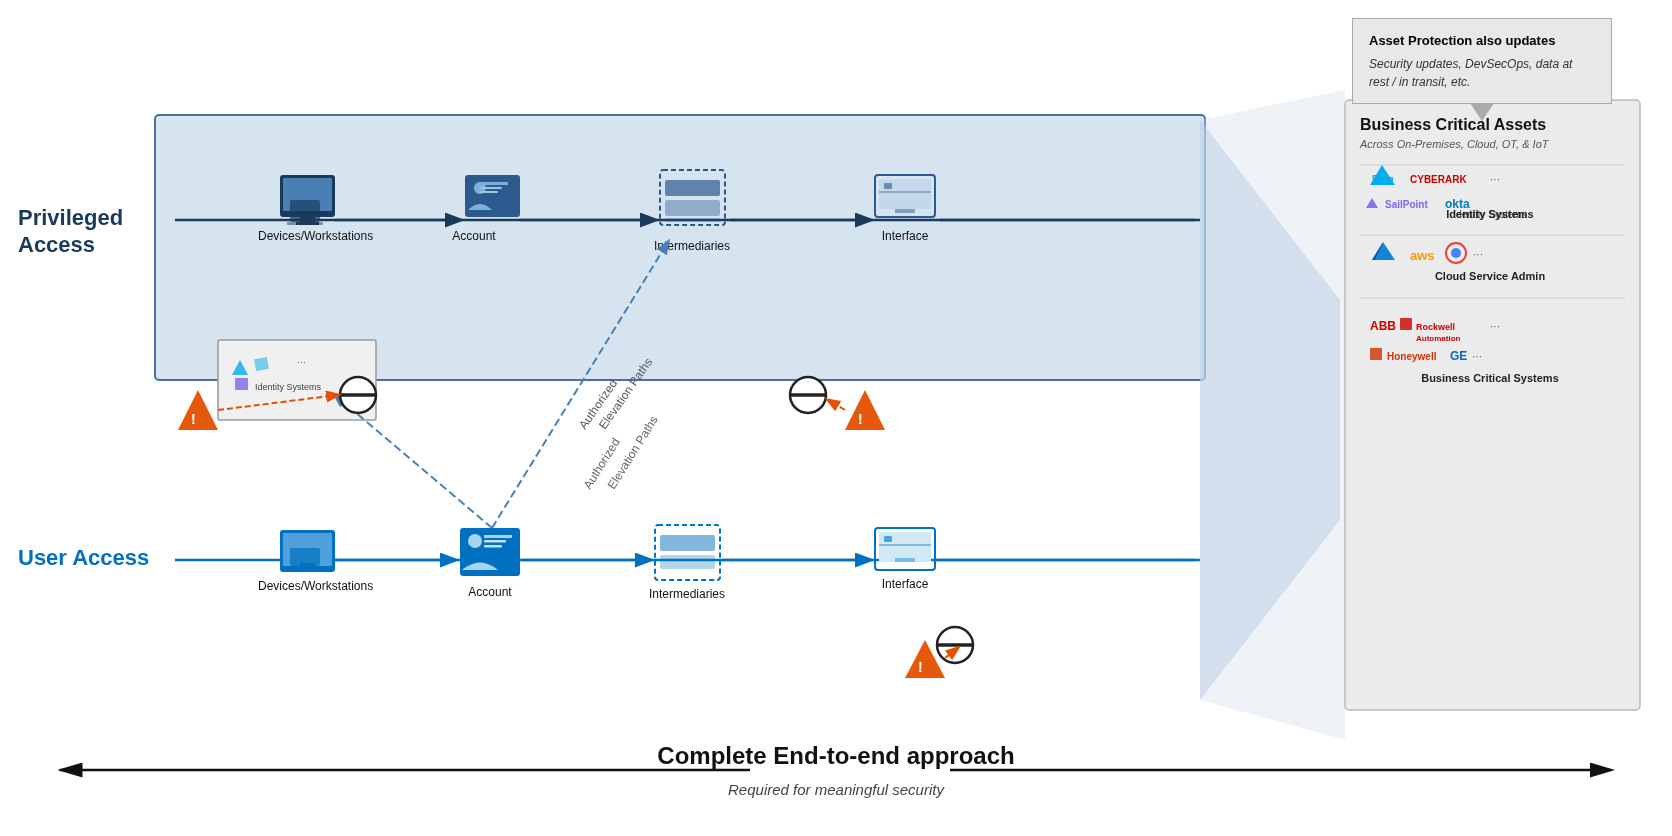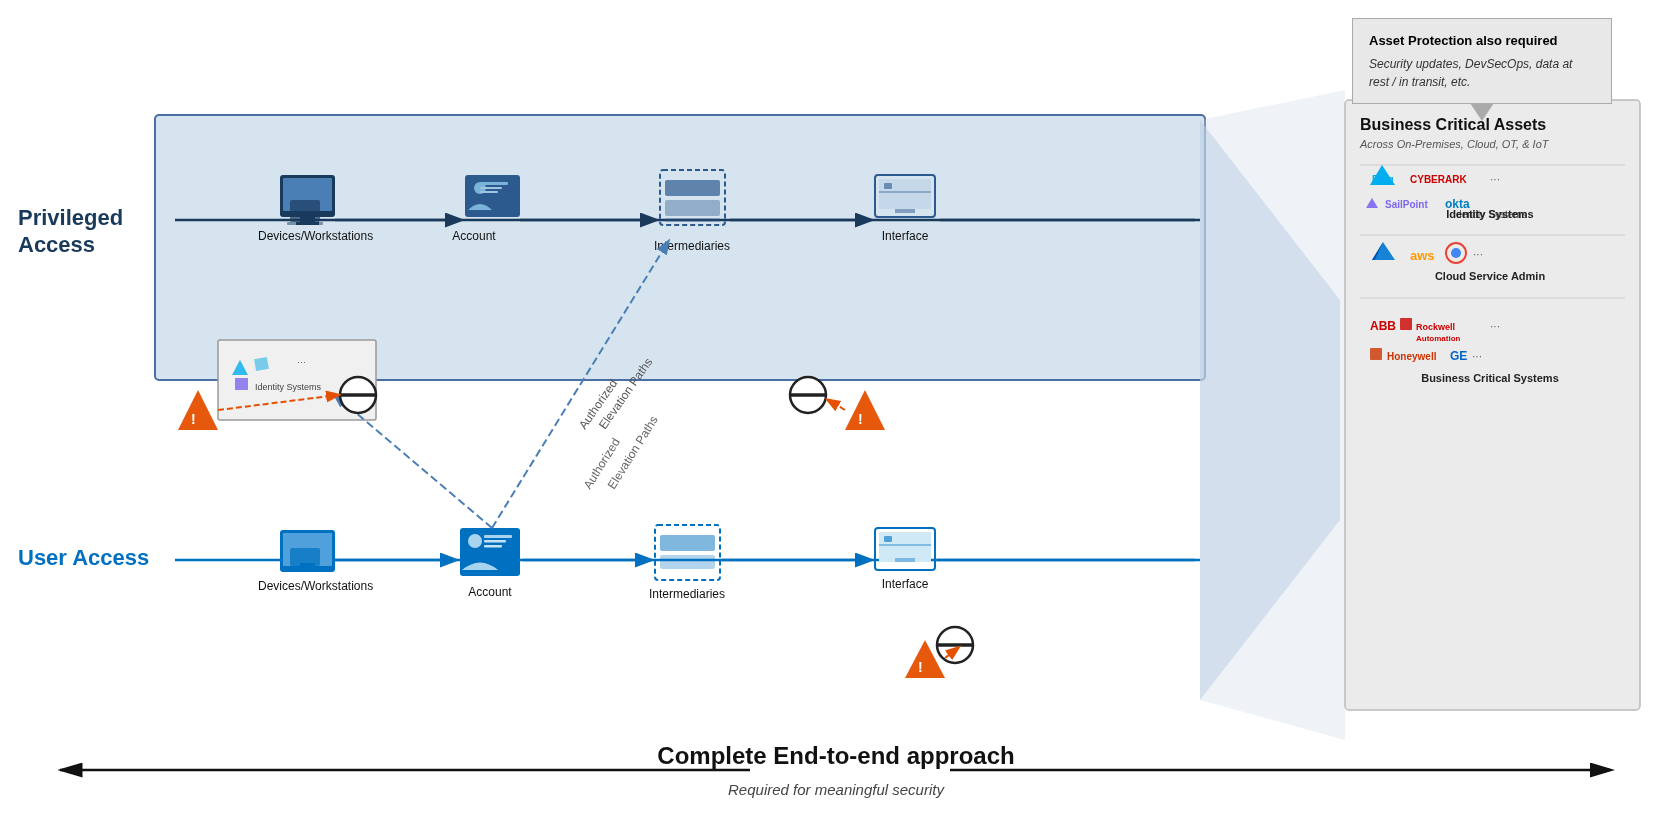--- a/index.html
+++ b/index.html
@@ -52,21 +52,21 @@
       font-size: 12px;
       color: #333;
     }
   </style>
 </head>
 <body>
 
 <div class="main-container">
 
   <div class="asset-callout">
-    <div class="asset-callout-title">Asset Protection also required</div>
+    <div class="asset-callout-title">Asset Protection also updates</div>
     <div class="asset-callout-text">Security updates, DevSecOps, data at rest / in transit, etc.</div>
   </div>
 
   <svg viewBox="0 0 1672 836" width="1672" height="836" xmlns="http://www.w3.org/2000/svg" style="position:absolute;top:0;left:0;z-index:3;">
 
     <rect x="155" y="115" width="1050" height="265" rx="4" fill="#d6e4f0" stroke="#4a6fa5" stroke-width="2"></rect>
 
     <text x="18" y="225" font-family="Segoe UI, Arial" font-size="22" font-weight="bold" fill="#1a3a5c">Privileged</text>
     <text x="18" y="252" font-family="Segoe UI, Arial" font-size="22" font-weight="bold" fill="#1a3a5c">Access</text>
 

